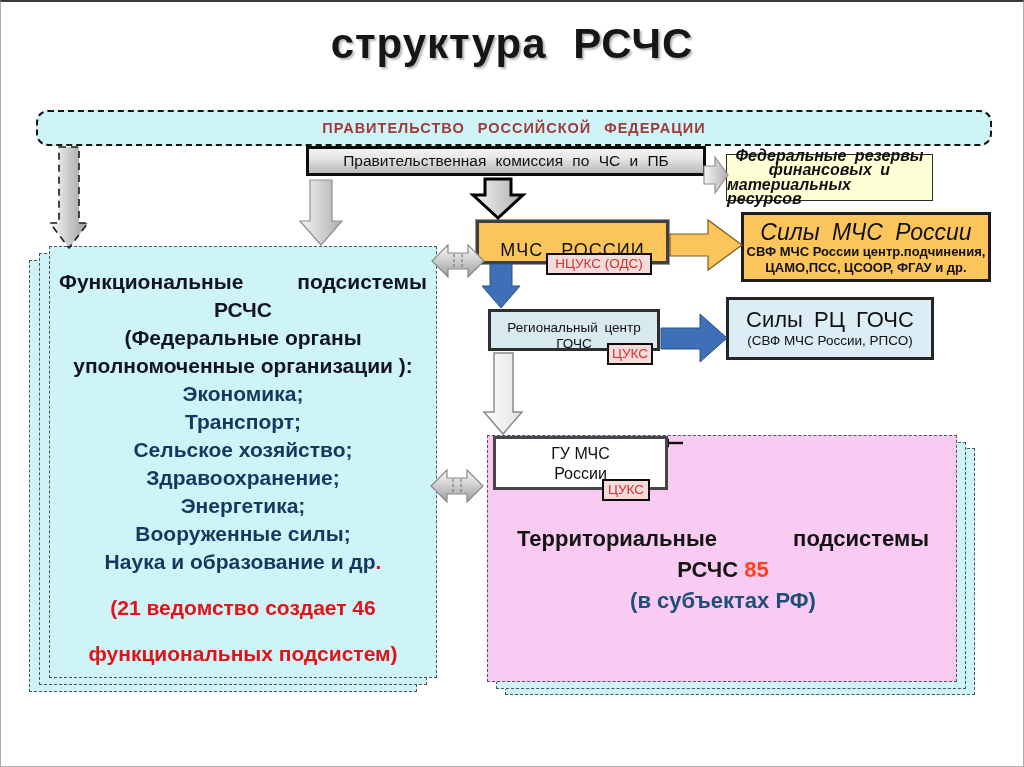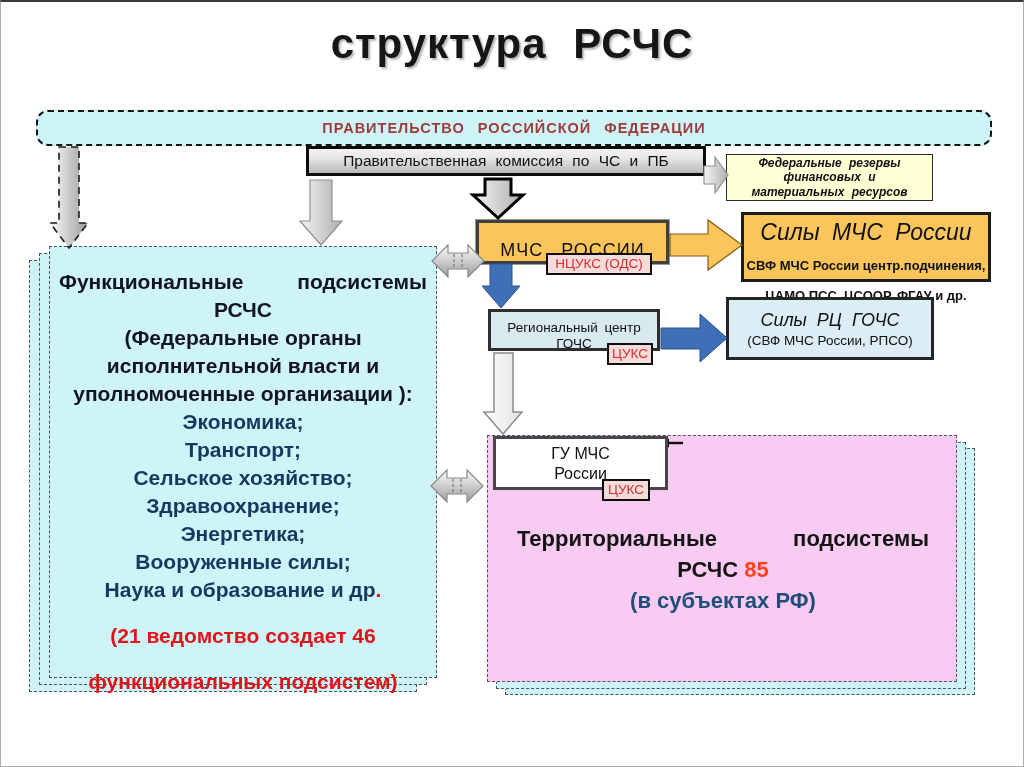--- a/index.html
+++ b/index.html
@@ -22,48 +22,48 @@
   }
   .commission-box{
     left:305px;top:144px;width:400px;height:30px;
     background:linear-gradient(to bottom,#f2f2f2 0%,#e8e8e8 35%,#b9b9b9 100%);
     border:3px solid #0c0c0c;display:flex;align-items:center;justify-content:center;
     font-size:15.5px;color:#101010;word-spacing:5px;
   }
   .reserves-box{
     left:725px;top:152px;width:207px;height:47px;background:#FFFFD6;border:1.5px solid #2a2a2a;
     display:flex;flex-direction:column;align-items:center;justify-content:center;
-    font-size:12px;font-weight:bold;font-style:italic;color:#111;line-height:14.5px;word-spacing:4px;
+    font-size:16px;font-weight:bold;font-style:italic;color:#111;line-height:14.5px;word-spacing:4px;
   }
   .mchs-box{
     left:475px;top:218px;width:193px;height:44px;background:#FBC55C;
     border:3px solid #3f3f3f;box-shadow:0 0 0 1px #9a9a9a;z-index:5;
     display:flex;align-items:flex-end;justify-content:center;
     font-size:18px;color:#101010;word-spacing:12px;letter-spacing:1px;
   }
   .sub-tag{
     position:absolute;box-sizing:border-box;background:#F6DBDB;border:2px solid #0e0e0e;
     color:#D32F2F;text-align:center;font-size:13.5px;line-height:17px;z-index:7;
   }
   .mchs-forces-box{
     left:740px;top:210px;width:250px;height:70px;background:#FBC55C;border:3px solid #1d1d1d;
     text-align:center;z-index:5;padding-top:5px;color:#101010;
   }
   .forces-title{font-size:23px;font-style:italic;line-height:24px;word-spacing:6px;}
-  .forces-line{font-size:13px;font-weight:bold;line-height:16px;margin-top:14px;}
+  .forces-line{font-size:13px;font-weight:bold;line-height:16px;}
   .rc-box{
     left:487px;top:307px;width:172px;height:42px;background:#D8E9F0;border:3px solid #2e2e2e;
     text-align:center;z-index:5;padding-top:8px;
     font-size:13.5px;color:#101010;line-height:15.5px;word-spacing:3px;
   }
   .rc-forces-box{
     left:725px;top:295px;width:208px;height:63px;background:#DCEDF5;border:3px solid #252525;
     text-align:center;z-index:5;padding-top:8px;color:#101010;
   }
-  .rcf-title{font-size:18px;font-style:italic;line-height:24px;word-spacing:5px;}
+  .rcf-title{font-size:22px;line-height:24px;word-spacing:5px;}
   .rcf-sub{font-size:13.5px;line-height:17px;}
   .gu-box{
     left:492px;top:434px;width:175px;height:54px;background:#ffffff;border:3px solid #464646;
     text-align:center;z-index:6;padding-top:5px;
     font-size:16px;color:#101010;line-height:20px;
   }
   .stack-layer{
     position:absolute;box-sizing:border-box;background:#CFF4F7;border:1.6px dashed #4a5560;
   }
   .func-box{
@@ -112,21 +112,20 @@
   <div class="stack-layer" style="left:28px;top:258px;width:388px;height:432px;z-index:1;"></div>
   <div class="stack-layer" style="left:38px;top:251px;width:388px;height:432px;z-index:2;"></div>
   <div class="abs func-box"></div>
   <div class="abs func-text">
     <div class="jrow func-heading">
       <span>Функциональные</span>
       <span>подсистемы</span>
     </div>
     <div class="func-heading">РСЧС</div>
     <div class="func-heading">(Федеральные органы</div>
-    <div class="func-heading">исполнительной власти и</div>
     <div class="func-heading">уполномоченные организации ):</div>
     <div>Экономика;</div>
     <div>Транспорт;</div>
     <div>Сельское хозяйство;</div>
     <div>Здравоохранение;</div>
     <div>Энергетика;</div>
     <div>Вооруженные силы;</div>
     <div><span>Наука и образование и др</span><span class="red-dot">.</span></div>
     <div class="red-note">(21 ведомство создает 46</div>
     <div class="red-note">функциональных подсистем)</div>

